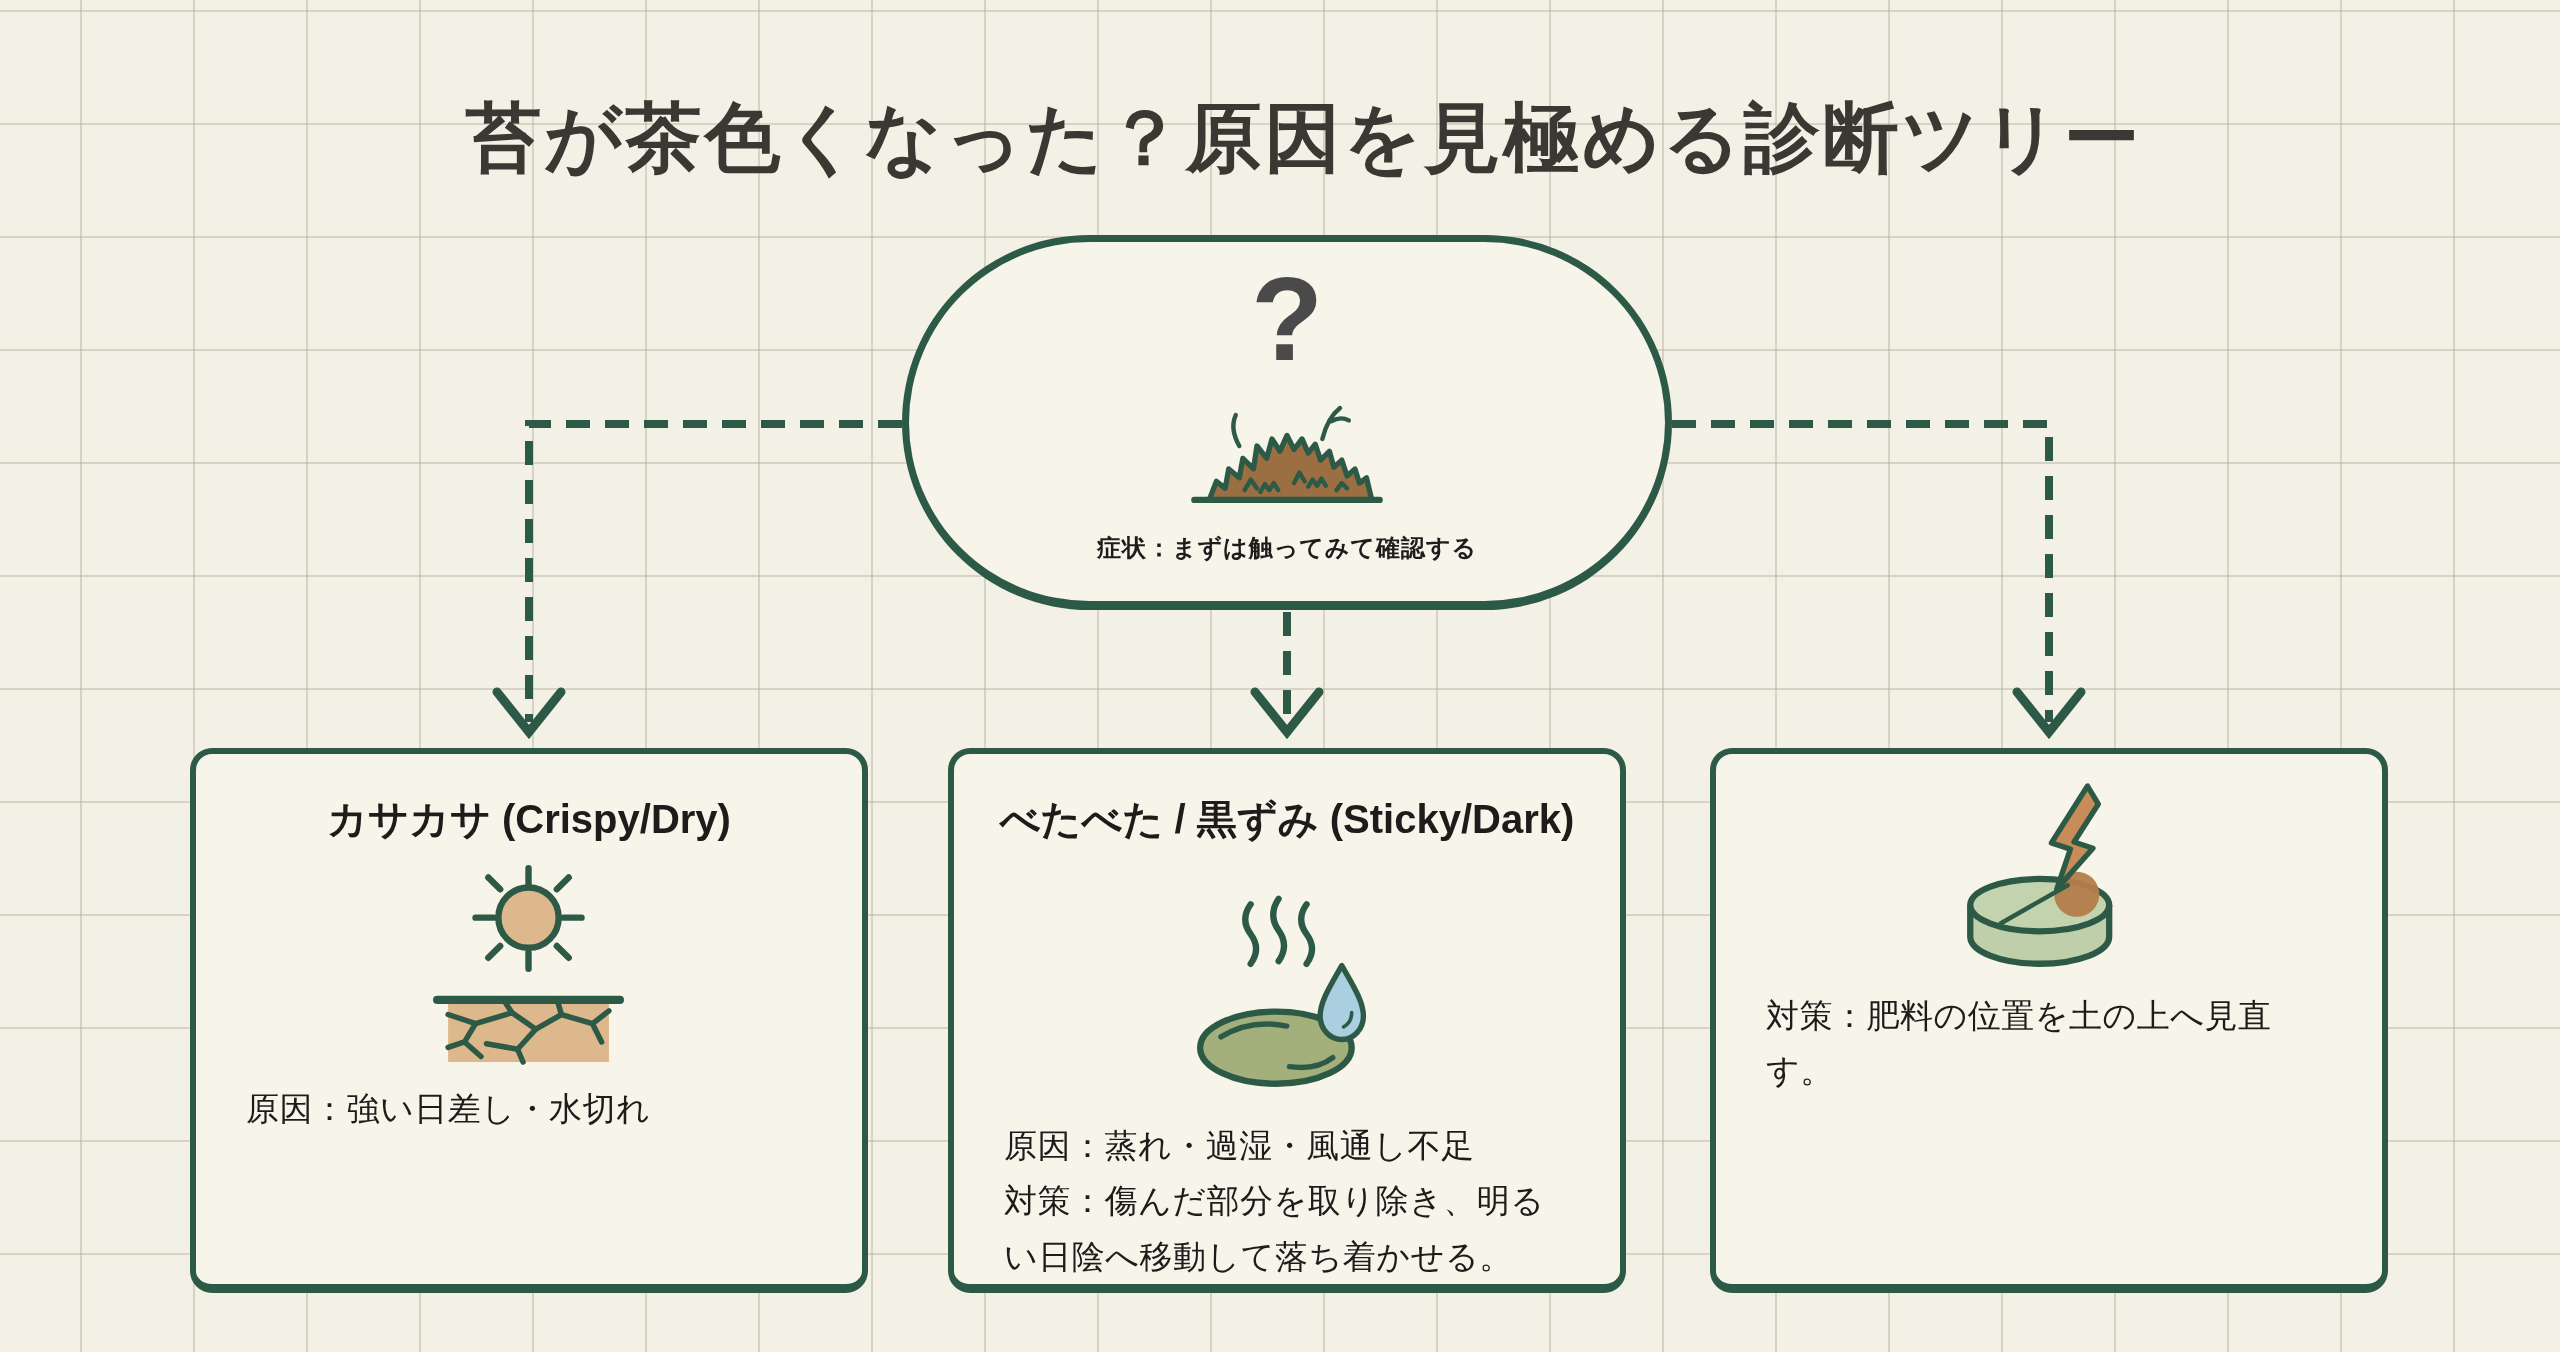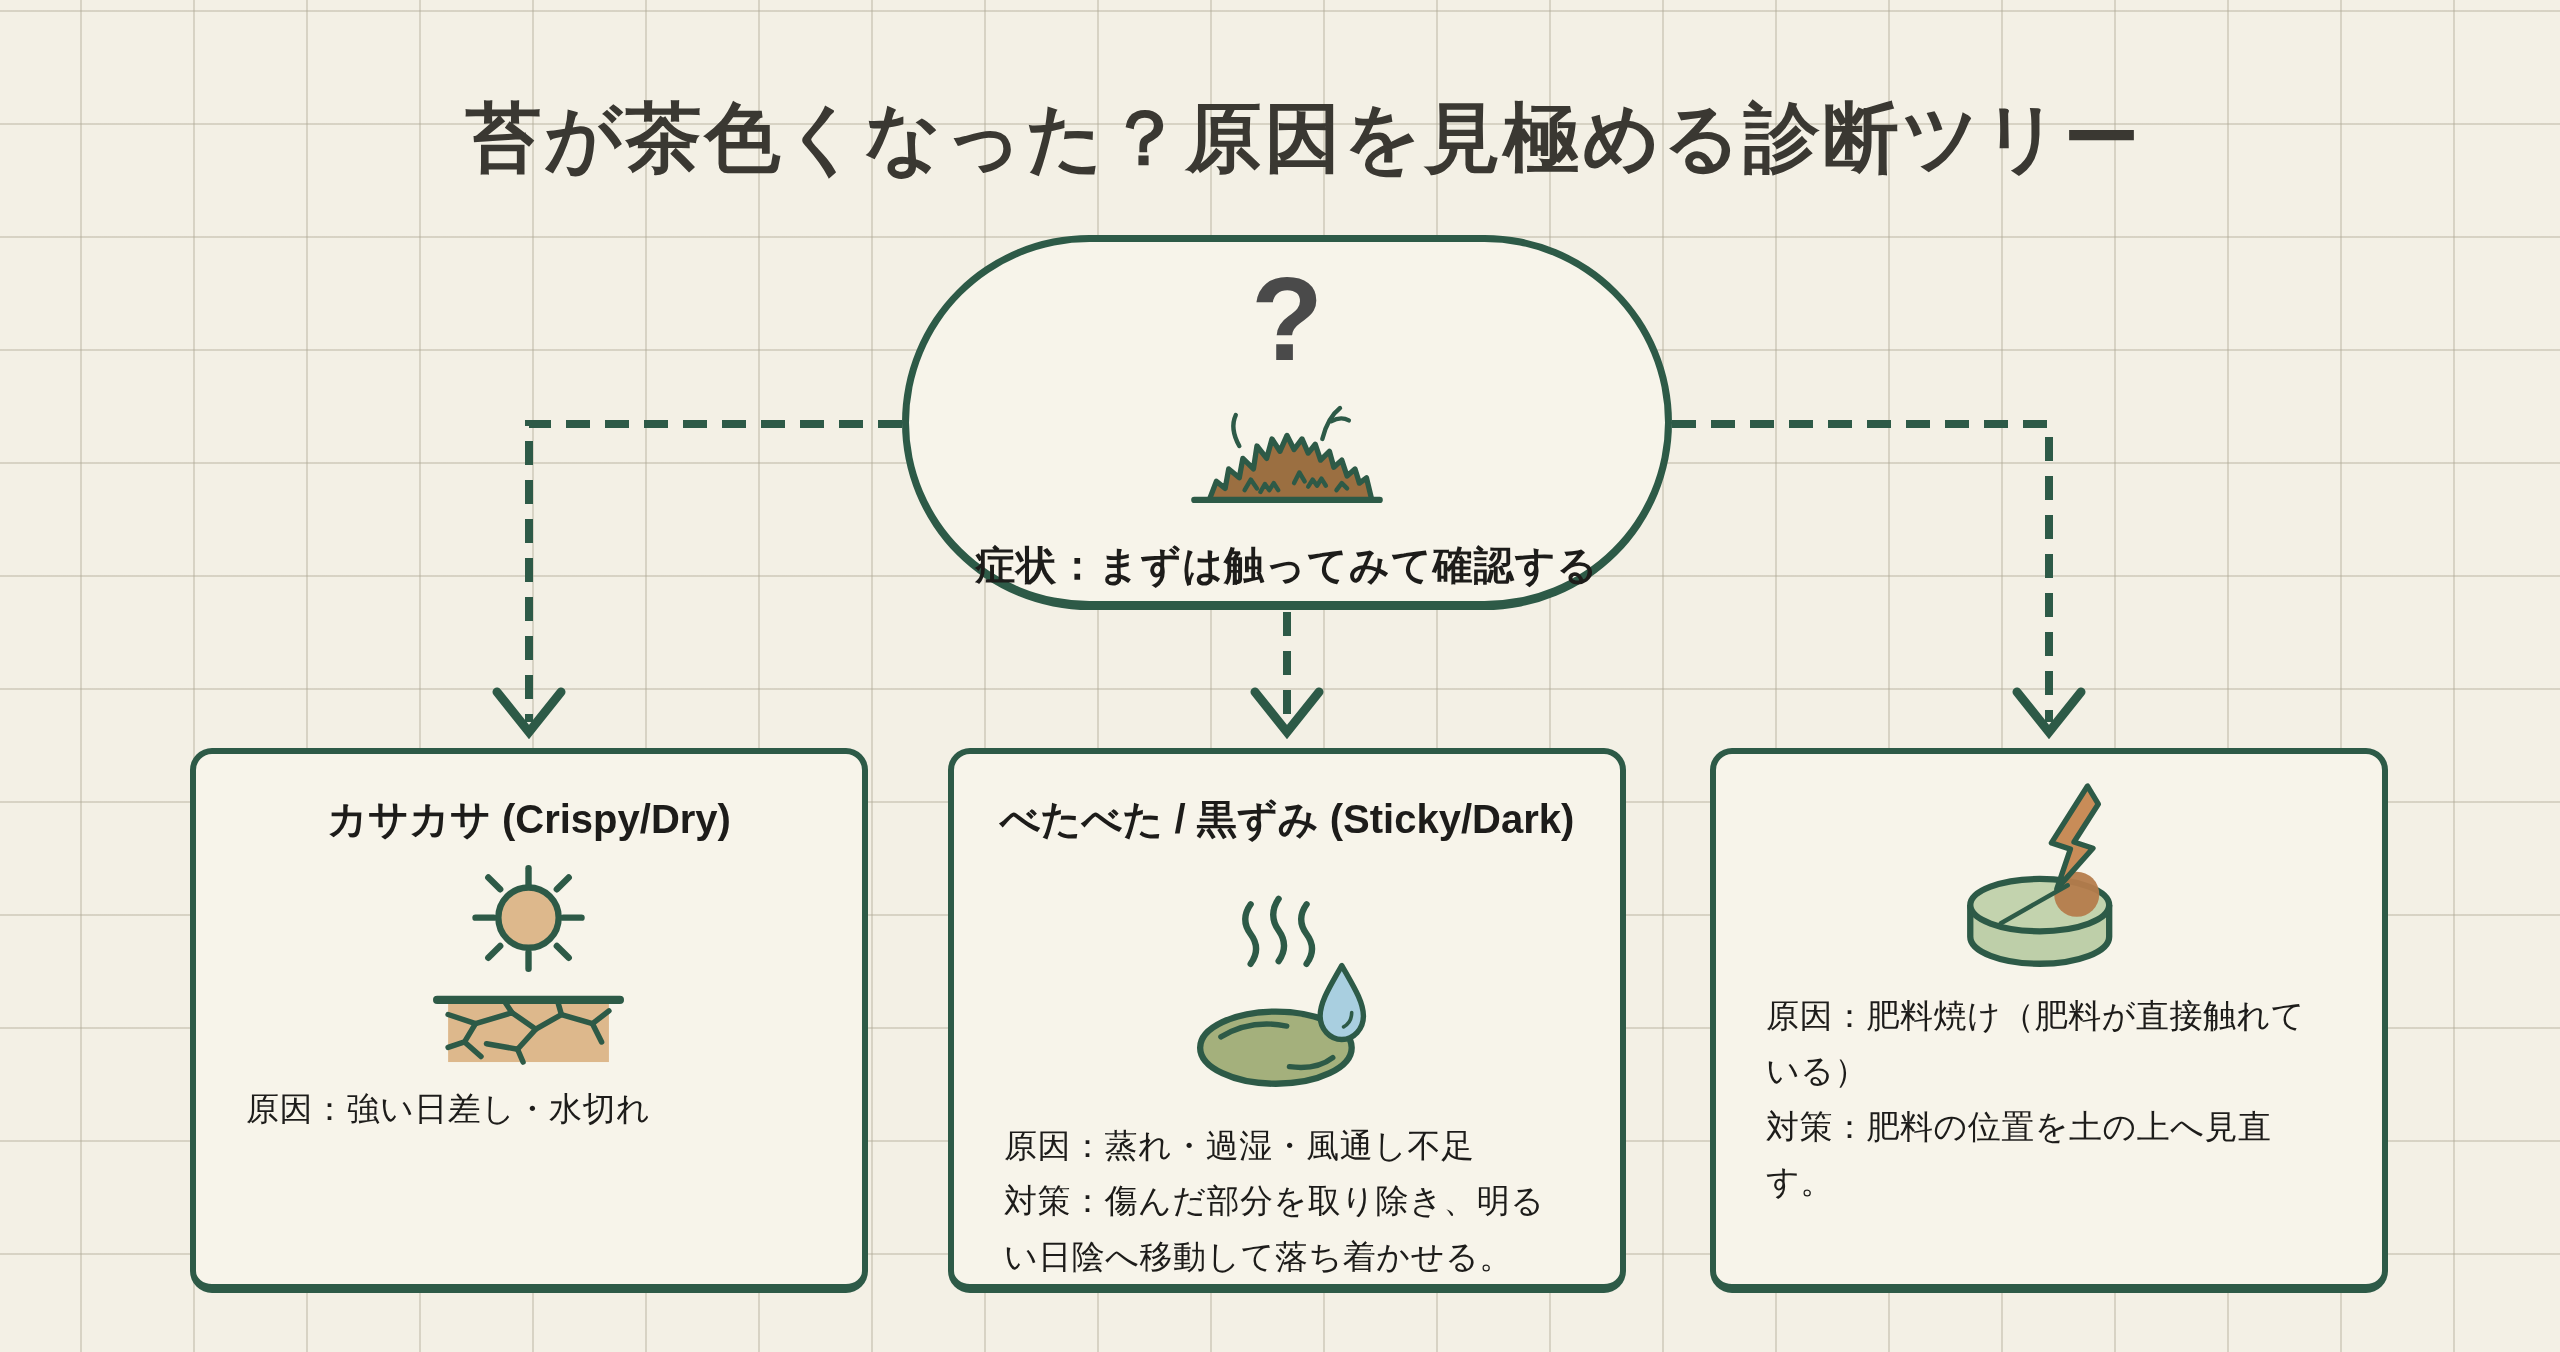--- a/index.html
+++ b/index.html
@@ -46,22 +46,22 @@
   }
   .pill .qmark{
     font-size:118px;
     font-weight:bold;
     color:#4a4a4a;
     line-height:1;
     margin-top:18px;
   }
   .pill .moss{width:212px;height:124px;margin-top:6px;}
   .pill .caption{
-    margin-top:30px;
-    font-size:40px;
+    margin-top:24px;
+    font-size:24px;
     font-weight:700;
     color:var(--ink);
     letter-spacing:1px;
   }
   
   svg.connectors{
     position:absolute;left:0;top:0;width:2560px;height:1352px;
     pointer-events:none;
   }
   .dashline{stroke:var(--green);stroke-width:8;fill:none;stroke-dasharray:24 15;}
@@ -197,18 +197,17 @@
     <div class="iconwrap">
       <svg viewBox="0 0 230 235">
         <path d="M28,152 L28,187 A77 30 0 0 0 182 187 L182,152" fill="#becfa9" stroke="#2d5a47" stroke-width="7"></path>
         <ellipse cx="105" cy="152" rx="77" ry="29" fill="#c3d3ae" stroke="#2d5a47" stroke-width="7"></ellipse>
         <circle cx="146" cy="140" r="25" fill="#b57c4c" opacity="0.95"></circle>
         <path d="M62,172 L136,130" class="stroke" stroke-width="5"></path>
         <polygon points="158,20 118,83 139,90 124,134 164,89 143,82 170,40" fill="#c88c58" stroke="#2d5a47" stroke-width="6" stroke-linejoin="round"></polygon>
       </svg>
     </div>
     <div class="bodytext">
-      <div>原因：肥料焼け（肥料が直接触れている）</div>
       <div>対策：肥料の位置を土の上へ見直す。</div>
     </div>
   </div>
 
 </div>
 
 </body></html>

